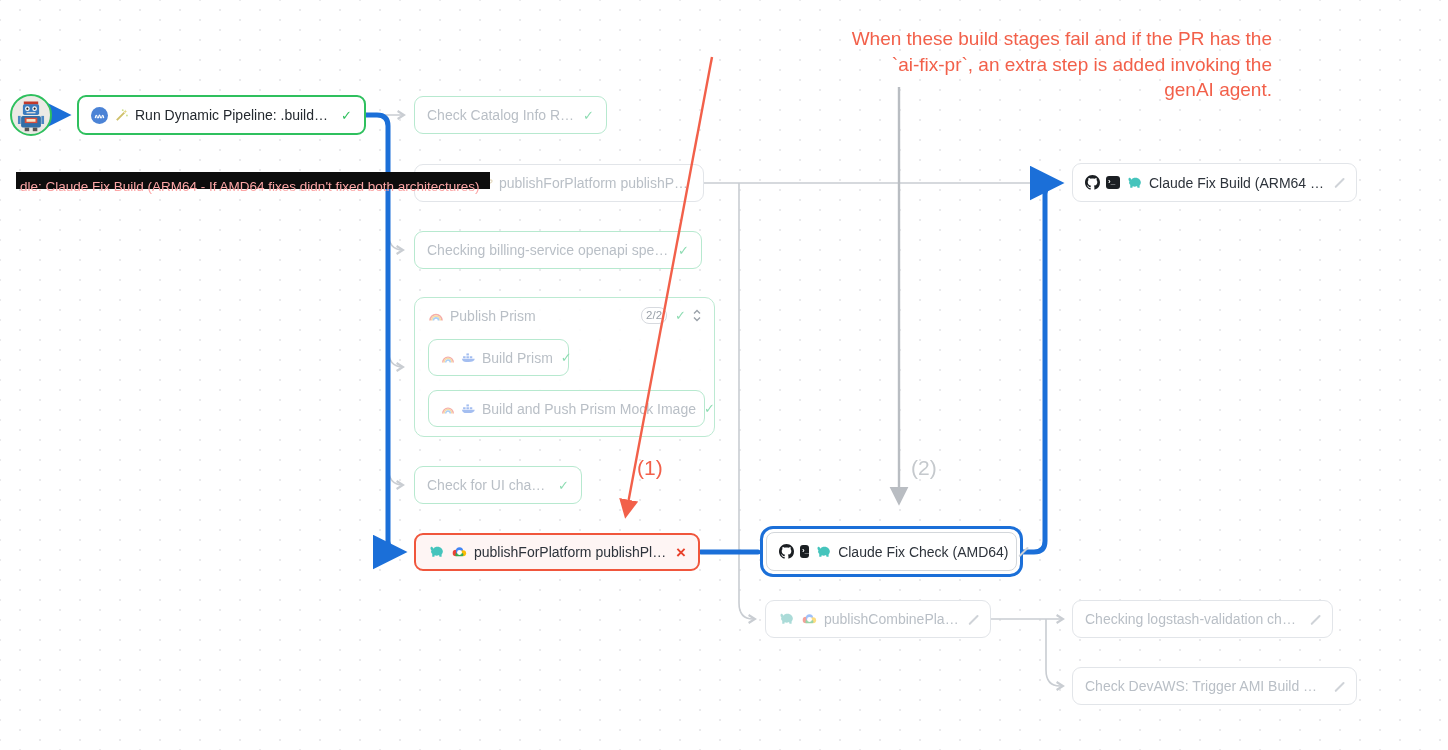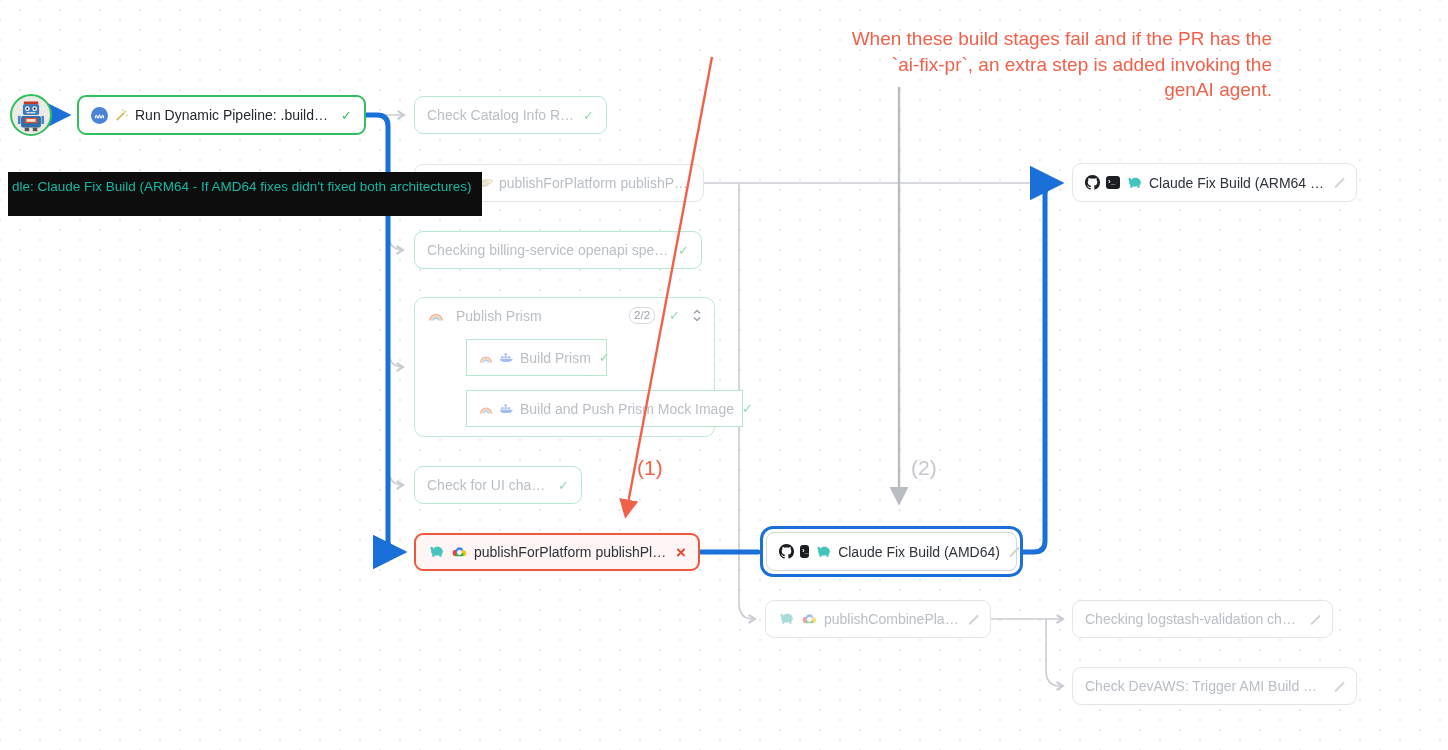--- a/index.html
+++ b/index.html
@@ -36,45 +36,45 @@
   .icon{display:inline-flex;align-items:center;flex:none;}
   .dimmed{opacity:.5;}
   .softdim{opacity:.75;}
   .term-ic{display:inline-flex;width:15px;height:13px;background:#1b1f23;border-radius:3px;
     color:#fff;font-size:8px;line-height:9px;padding:1px 0 0 2px;box-sizing:border-box;font-weight:700;}
   
   .group{
     position:absolute;z-index:2;background:rgba(255,255,255,.85);border:1.5px solid #bcead2;
     border-radius:10px;box-sizing:border-box;
   }
-  .group-header{display:flex;align-items:center;gap:12px;padding:9px 12px 0 13px;
+  .group-header{display:flex;align-items:center;gap:6px;padding:9px 12px 0 13px;
     font-size:14px;color:#b9bfc6;white-space:nowrap;}
   .badge{border:1px solid #d7dadf;border-radius:8px;font-size:11.5px;color:#9aa1a9;
     padding:1px 4px;line-height:13px;margin-left:auto;background:#fff;}
   .subnode{position:absolute;display:flex;align-items:center;gap:6px;padding:0 12px;
-    background:#fff;border:1.5px solid #b7e9cf;border-radius:0;font-size:14px;
-    white-space:nowrap;box-sizing:border-box;height:37px;color:#b9bfc6;cursor:pointer;margin-left:38px;}
+    background:#fff;border:1.5px solid #b7e9cf;border-radius:9px;font-size:14px;
+    white-space:nowrap;box-sizing:border-box;height:37px;color:#b9bfc6;cursor:pointer;}
   
   .ring{
     position:absolute;z-index:2;border:3.5px solid #1b6fd8;border-radius:13px;
     background:#fff;box-sizing:border-box;padding:3px;cursor:pointer;
   }
   .ring .inner{
     height:100%;display:flex;align-items:center;gap:6px;padding:0 12px;
     border:1.5px solid #d3d7db;border-radius:8px;box-sizing:border-box;
     font-size:14px;color:#2d333b;white-space:nowrap;background:#fff;
   }
   .avatar{
     position:absolute;z-index:2;left:10px;top:94px;width:42px;height:42px;border-radius:50%;
     border:2.5px solid #2fc05e;background:#eceae5;box-sizing:border-box;overflow:hidden;
     display:flex;align-items:center;justify-content:center;cursor:pointer;
   }
   .tooltip{
-    position:absolute;z-index:6;left:8px;top:172px;height:44px;line-height:29px;
-    background:#0d0d0d;color:#14b8a6;font-size:13.5px;padding:0 10px 0 4px;white-space:nowrap;
+    position:absolute;z-index:6;left:16px;top:172px;height:17px;line-height:29px;
+    background:#0d0d0d;color:#fca5a5;font-size:13.5px;padding:0 10px 0 4px;white-space:nowrap;
   }
   .note{
     position:absolute;z-index:6;left:712px;top:26px;width:560px;
     font-size:19px;line-height:25.5px;color:#f2604a;white-space:pre-line;text-align:right;
   }
   .anno-label{position:absolute;z-index:6;font-size:21px;}
   #label1{left:637px;top:456px;color:#f2604a;}
   #label2{left:911px;top:456px;color:#c5c9cd;}
 </style>
 </head>
@@ -272,21 +272,21 @@
         <svg width="15" height="15" viewBox="0 0 16 16">
             <path fill="#1b1f23" d="M8 0C3.58 0 0 3.58 0 8c0 3.54 2.29 6.53 5.47 7.59.4.07.55-.17.55-.38 0-.19-.01-.82-.01-1.49-2.01.37-2.53-.49-2.69-.94-.09-.23-.48-.94-.82-1.13-.28-.15-.68-.52-.01-.53.63-.01 1.08.58 1.23.82.72 1.21 1.87.87 2.33.66.07-.52.28-.87.51-1.07-1.78-.2-3.64-.89-3.64-3.95 0-.87.31-1.59.82-2.15-.08-.2-.36-1.02.08-2.12 0 0 .67-.21 2.2.82.64-.18 1.32-.27 2-.27s1.36.09 2 .27c1.53-1.04 2.2-.82 2.2-.82.44 1.1.16 1.92.08 2.12.51.56.82 1.27.82 2.15 0 3.07-1.87 3.75-3.65 3.95.29.25.54.73.54 1.48 0 1.07-.01 1.93-.01 2.2 0 .21.15.46.55.38A8.01 8.01 0 0 0 16 8c0-4.42-3.58-8-8-8z"></path>
           </svg>
       </span>
       <span class="term-ic">›_</span>
       <span class="icon">
         <svg width="17" height="14" viewBox="0 0 20 16" fill="#45c4bc">
           <path d="M4 6 C2 4 3 1 5 2 C6.2 2.5 5.5 4 6.4 4 C8 1 14 1 16 4 C18 6 18 9 16 11 L16 13.5 L13.5 13.5 L13 11.5 C11 12.6 9 12.6 8 11.6 L7.5 13.5 L5 13.5 L5 10 C3.4 9 3.4 7.4 4 6 Z"></path>
           </svg>
       </span>
-      <span class="lbl">Claude Fix Build (AMD64)</span>
+      <span class="lbl">Claude Fix Check (AMD64)</span>
       <span class="slash"></span>
     </div>
   </div>
 
   <div class="node gray dark" style="left:1072px;top:163px;width:285px;height:39px;">
     <span class="icon">
       <svg width="15" height="15" viewBox="0 0 16 16">
           <path fill="#1b1f23" d="M8 0C3.58 0 0 3.58 0 8c0 3.54 2.29 6.53 5.47 7.59.4.07.55-.17.55-.38 0-.19-.01-.82-.01-1.49-2.01.37-2.53-.49-2.69-.94-.09-.23-.48-.94-.82-1.13-.28-.15-.68-.52-.01-.53.63-.01 1.08.58 1.23.82.72 1.21 1.87.87 2.33.66.07-.52.28-.87.51-1.07-1.78-.2-3.64-.89-3.64-3.95 0-.87.31-1.59.82-2.15-.08-.2-.36-1.02.08-2.12 0 0 .67-.21 2.2.82.64-.18 1.32-.27 2-.27s1.36.09 2 .27c1.53-1.04 2.2-.82 2.2-.82.44 1.1.16 1.92.08 2.12.51.56.82 1.27.82 2.15 0 3.07-1.87 3.75-3.65 3.95.29.25.54.73.54 1.48 0 1.07-.01 1.93-.01 2.2 0 .21.15.46.55.38A8.01 8.01 0 0 0 16 8c0-4.42-3.58-8-8-8z"></path>
         </svg>
     </span>

